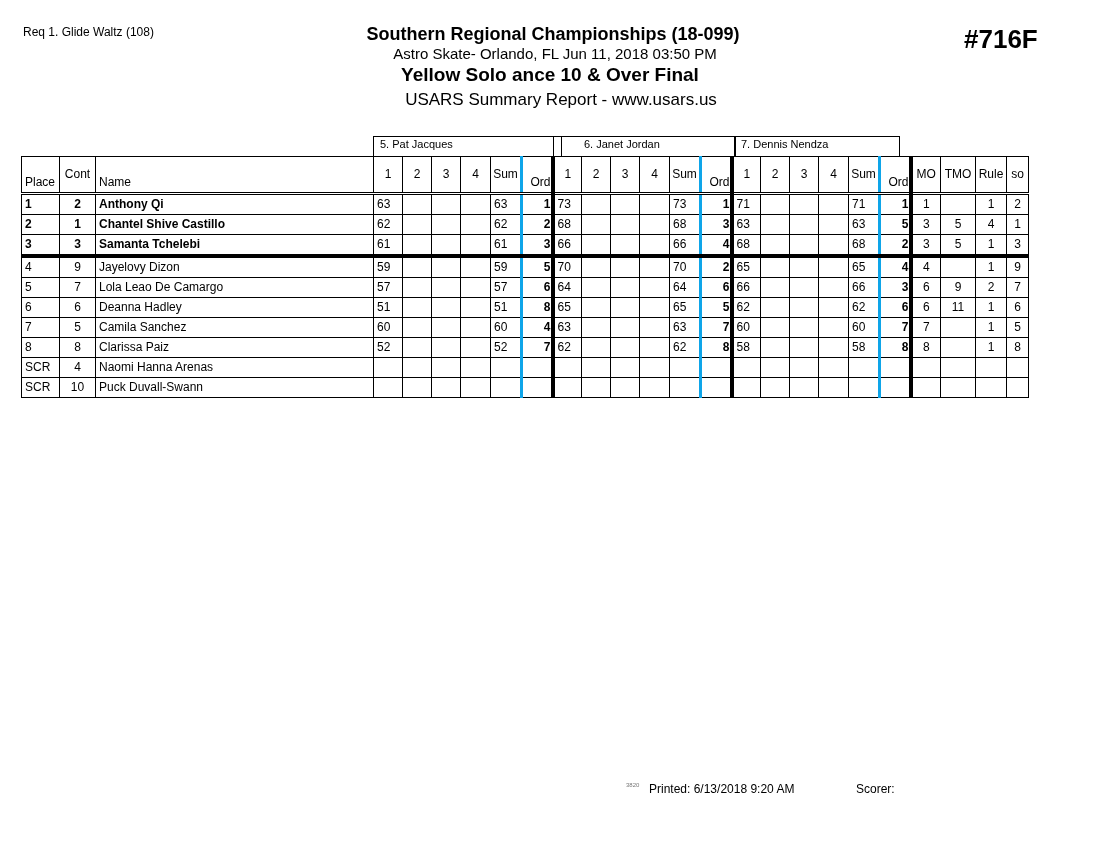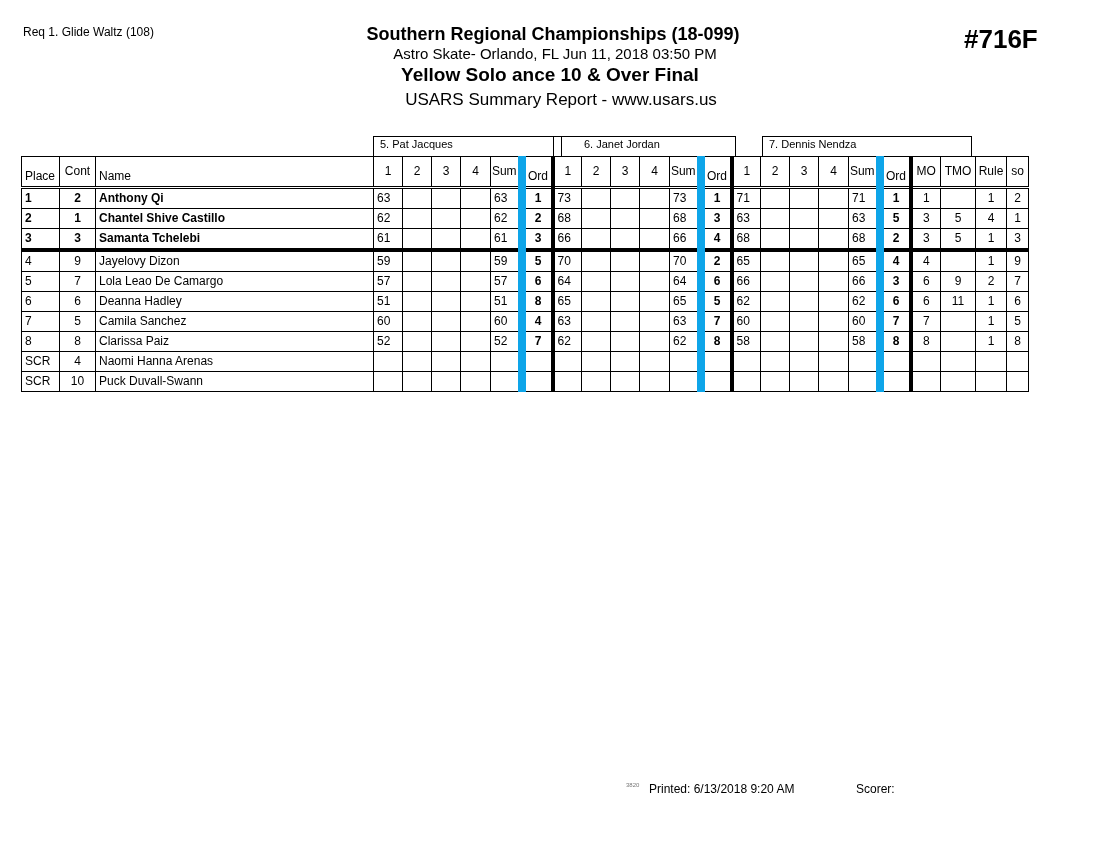--- a/index.html
+++ b/index.html
@@ -8,25 +8,25 @@
   .abs { position:absolute; white-space:nowrap; }
   #req { left:23px; top:25px; font-size:12px; }
   #title { left:0; width:1106px; text-align:center; top:24px; font-size:18px; font-weight:bold; }
   #venue { left:0; width:1110px; text-align:center; top:45px; font-size:15px; }
   #event { left:0; width:1100px; text-align:center; top:64px; font-size:19px; font-weight:bold; }
   #report { left:16px; width:1090px; text-align:center; top:90px; font-size:17px; }
   #evnum { left:964px; top:24px; font-size:26px; font-weight:bold; }
 
   table.grid { position:absolute; left:21px; top:156px; border-collapse:collapse; table-layout:fixed; font-size:12px; }
   table.grid td { border:1px solid #000; height:19px; padding:0 0 0 3px; line-height:19px; white-space:nowrap; overflow:hidden; }
-  table.grid tr.hdr td { height:19px; padding-top:10px; }
+  table.grid tr.hdr td { height:19px; padding-top:16px; }
   table.grid tr.hdr td.c, table.grid td.c { text-align:center; padding:0; }
   table.grid tr.hdr { border-bottom:3px double #000; }
   table.grid tr.hdr td { border-bottom:3px double #000; }
-  table.grid td.ord { border-left:8px solid #0ea5e9; border-right:4px solid #000; font-weight:bold; text-align:center; padding:0; }
+  table.grid td.ord { border-left:3px solid #0ea5e9; border-right:4px solid #000; font-weight:bold; text-align:right; padding:0; }
   table.grid tr.hdr td.ord { font-weight:normal; }
   table.grid tr.bold td { font-weight:bold; }
   table.grid tr.bold td.num { font-weight:normal; }
   table.grid tr.sep td { border-bottom:4px solid #000; }
   .judgehdr { position:absolute; top:136px; height:20px; border:1px solid #000; border-bottom:none; font-size:11px; line-height:14px; padding-left:6px; box-sizing:border-box; }
   #footer-code { left:626px; top:782px; font-size:6px; color:#777; }
   #printed { left:649px; top:782px; font-size:12px; }
   #scorer { left:856px; top:782px; font-size:12px; }
 </style>
 </head>
@@ -34,21 +34,21 @@
 
 <div class="abs" id="req">Req 1.  Glide Waltz (108)</div>
 <div class="abs" id="title">Southern Regional Championships (18-099)</div>
 <div class="abs" id="venue">Astro Skate- Orlando, FL  Jun 11, 2018  03:50 PM</div>
 <div class="abs" id="event">Yellow Solo ance 10 &amp; Over Final</div>
 <div class="abs" id="report">USARS Summary Report - www.usars.us</div>
 <div class="abs" id="evnum">#716F</div>
 
 <div class="judgehdr" style="left:373px;width:189px;">5.  Pat Jacques</div>
 <div class="judgehdr" style="left:553px;width:183px;padding-left:30px;">6.  Janet Jordan</div>
-<div class="judgehdr" style="left:734px;width:210px;margin-left:28px;">7.  Dennis Nendza</div>
+<div class="judgehdr" style="left:734px;width:166px;">7.  Dennis Nendza</div>
 
 <table class="grid">
   <colgroup>
     <col style="width:38px">
       <col style="width:36px">
       <col style="width:278px">
     <col style="width:29px">
       <col style="width:29px">
       <col style="width:29px">
       <col style="width:30px">

